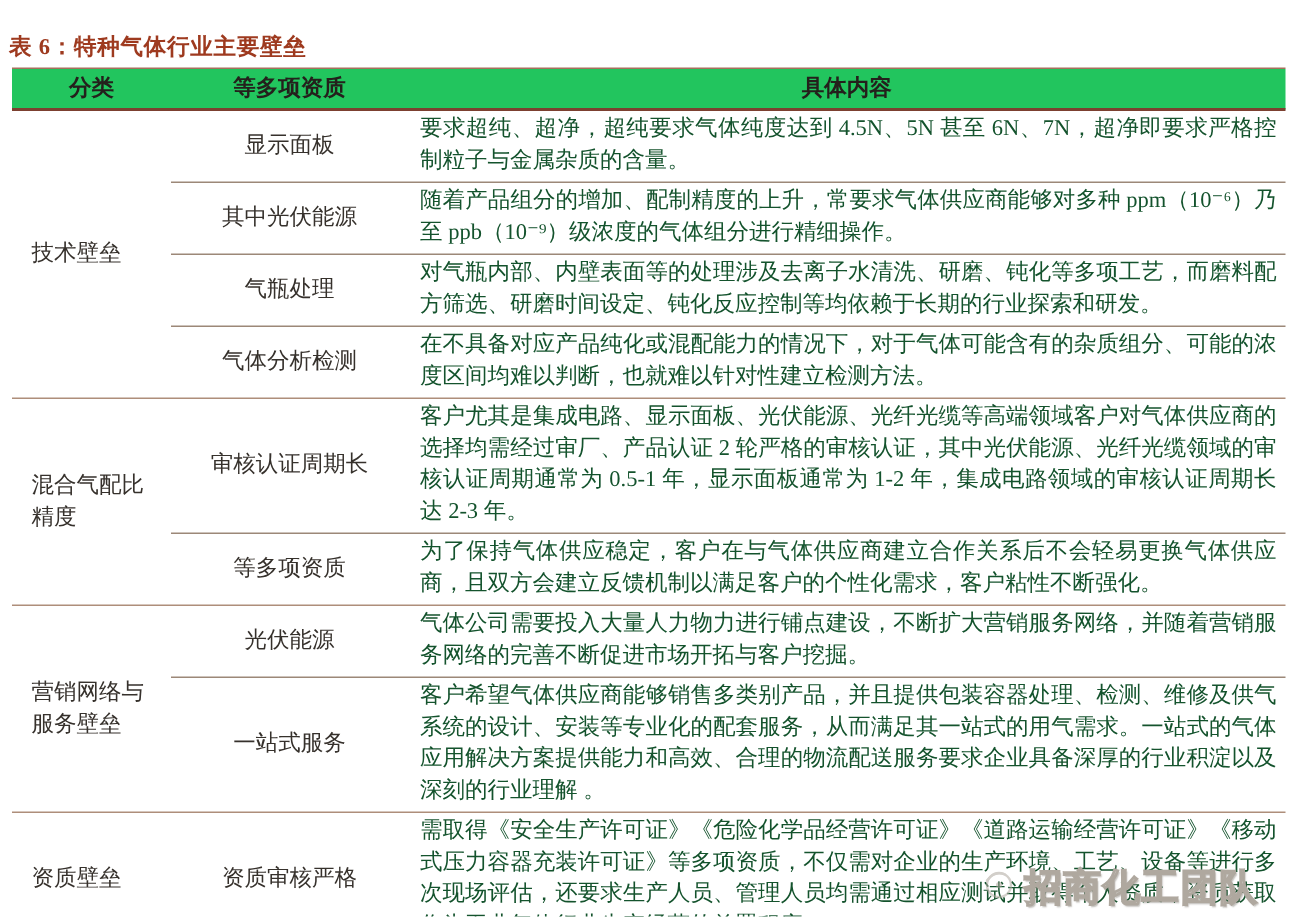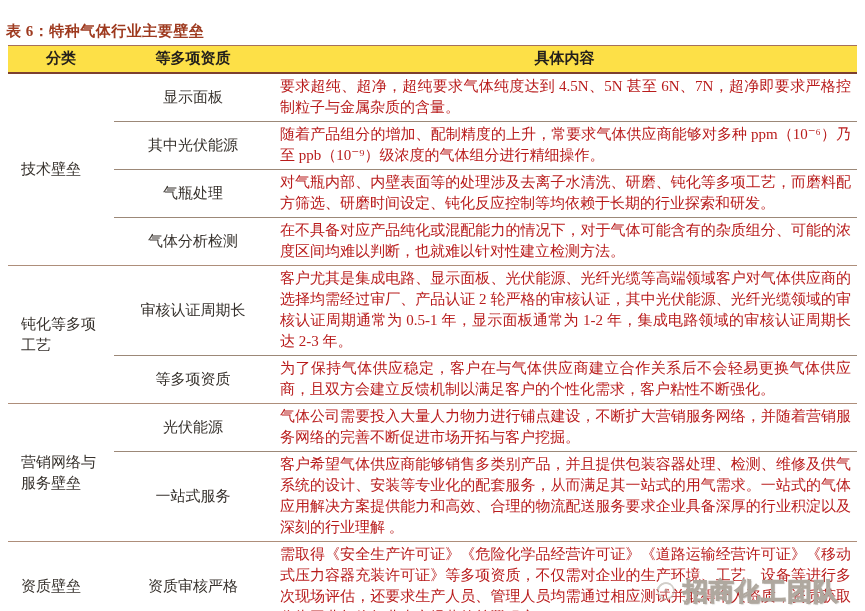--- a/index.html
+++ b/index.html
@@ -24,33 +24,33 @@
     margin: 0 8px;
     border-collapse: collapse;
     table-layout: fixed;
     border-bottom: 2px solid #C17D5F;
   }
   col.c1 { width: 106px; }
   col.c2 { width: 158px; }
   col.c3 { width: 585px; }
 
   thead th {
-    background: #fde047;
+    background: #22c55e;
     border-top: 1px solid #A5705C;
     border-bottom: 2px solid #7C4030;
     font-size: 15px;
     font-weight: bold;
     color: #24201c;
     padding: 3px 2px 4px;
     text-align: center;
   }
 
   tbody td {
     font-size: 15px;
-    color: #b91c1c;
+    color: #14532d;
     vertical-align: middle;
     padding: 2px 4px;
     line-height: 21px;
   }
   td.cat {
     text-align: left;
     padding: 2px 13px;
     color: #36312C;
   }
   td.factor {
@@ -117,21 +117,21 @@
         </tr>
         <tr>
           <td class="factor rowline">气瓶处理</td>
           <td class="content rowline">对气瓶内部、内壁表面等的处理涉及去离子水清洗、研磨、钝化等多项工艺，而磨料配方筛选、研磨时间设定、钝化反应控制等均依赖于长期的行业探索和研发。</td>
         </tr>
         <tr>
           <td class="factor rowline">气体分析检测</td>
           <td class="content rowline">在不具备对应产品纯化或混配能力的情况下，对于气体可能含有的杂质组分、可能的浓度区间均难以判断，也就难以针对性建立检测方法。</td>
         </tr>
         <tr>
-          <td class="cat groupline" rowspan="2">钝化等多项工艺</td>
+          <td class="cat groupline" rowspan="2">混合气配比精度</td>
           <td class="factor groupline">审核认证周期长</td>
           <td class="content groupline">客户尤其是集成电路、显示面板、光伏能源、光纤光缆等高端领域客户对气体供应商的选择均需经过审厂、产品认证 2 轮严格的审核认证，其中光伏能源、光纤光缆领域的审核认证周期通常为 0.5-1 年，显示面板通常为 1-2 年，集成电路领域的审核认证周期长达 2-3 年。</td>
         </tr>
         <tr>
           <td class="factor rowline">等多项资质</td>
           <td class="content rowline">为了保持气体供应稳定，客户在与气体供应商建立合作关系后不会轻易更换气体供应商，且双方会建立反馈机制以满足客户的个性化需求，客户粘性不断强化。</td>
         </tr>
         <tr>
           <td class="cat groupline" rowspan="2">营销网络与服务壁垒</td>
           <td class="factor groupline">光伏能源</td>

